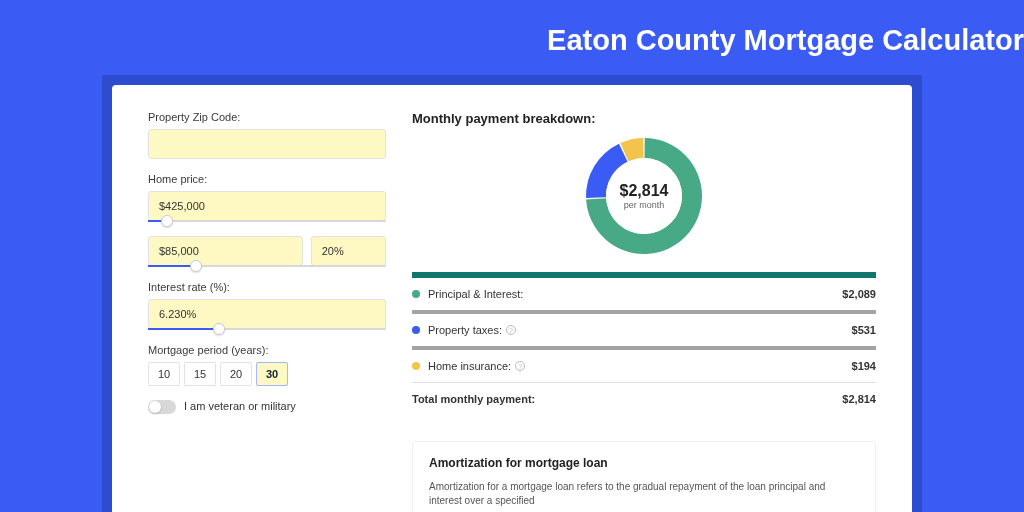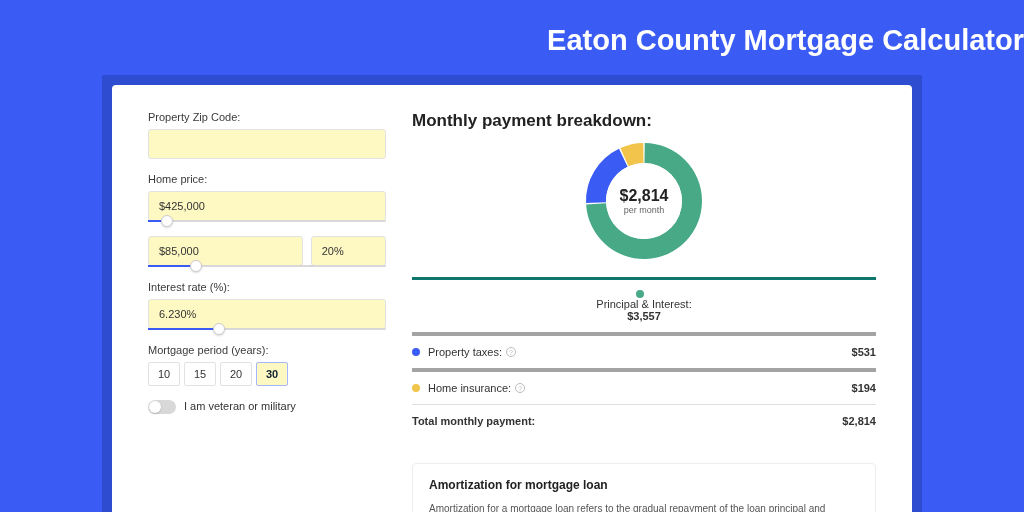--- a/index.html
+++ b/index.html
@@ -18,28 +18,28 @@
   .two-col { display: flex; gap: 8px; }
   .two-col .col-a { flex: 0 0 65%; }
   .two-col .col-b { flex: 1; }
   .period-btns { display: flex; gap: 4px; }
   .period-btn { width: 32px; height: 24px; border: 1px solid #e2e2e2; background: #fff; border-radius: 2px; font-size: 11px; color: #333; display: flex; align-items: center; justify-content: center; cursor: pointer; }
   .period-btn.active { background: #fef9c3; border-color: #a6b7ff; color: #123; font-weight: 600; }
   .toggle-row { display: flex; align-items: flex-start; gap: 8px; margin-top: 12px; }
   .toggle { width: 28px; height: 14px; background: #d8d8d8; border-radius: 7px; position: relative; }
   .toggle::after { content: ""; position: absolute; left: 1px; top: 1px; width: 12px; height: 12px; background: #fff; border-radius: 50%; box-shadow: 0 1px 2px rgba(0,0,0,.2); }
   .toggle-label { font-size: 11px; color: #333; }
-  .r-title { font-size: 17px; font-weight: 700; color: #222; margin-bottom: 10px; }
+  .r-title { font-size: 13px; font-weight: 700; color: #222; margin-bottom: 10px; }
   .donut-wrap { display: flex; justify-content: center; margin: 6px 0 16px; }
   .donut { position: relative; width: 120px; height: 120px; }
   .donut-center { position: absolute; inset: 22px; background: #fff; border-radius: 50%; display: flex; flex-direction: column; align-items: center; justify-content: center; }
   .donut-amount { font-size: 16px; font-weight: 700; color: #222; }
   .donut-sub { font-size: 9px; color: #666; }
   .legend-row { display: flex; align-items: center; padding: 10px 0; border-top: 4px solid #a3a3a3; font-size: 11px; color: #333; }
-  .legend-row:first-of-type { border-top: 3px solid #0f766e; flex-direction: column; }
+  .legend-row:first-of-type { border-top: 6px solid #0f766e; }
   .legend-row.total { font-weight: 700; border-top: 1px solid #e0e0e0; }
   .dot { width: 8px; height: 8px; border-radius: 50%; margin-right: 8px; flex-shrink: 0; }
   .legend-label { flex: 1; display: flex; align-items: center; gap: 4px; }
   .legend-val { font-weight: 600; }
   .help-ic { width: 10px; height: 10px; border: 1px solid #bbb; border-radius: 50%; font-size: 7px; color: #bbb; display: inline-flex; align-items: center; justify-content: center; }
   .amort-box { border: 1px solid #eee; border-radius: 4px; padding: 14px 16px; margin-top: 26px; }
   .amort-title { font-size: 12px; font-weight: 700; color: #222; margin-bottom: 10px; }
   .amort-text { font-size: 10px; color: #555; line-height: 1.4; }
 </style>
 </head>
@@ -119,21 +119,21 @@
           </div>
         </div>
       </div>
 
       <div id="legend">
           <div class="legend-row">
             <span class="dot" style="background: rgb(71, 169, 134);"></span>
             <span class="legend-label">
               <span>Principal &amp; Interest:</span>
             </span>
-            <span class="legend-val">$3,557</span>
+            <span class="legend-val">$2,089</span>
           </div>
           <div class="legend-row">
             <span class="dot" style="background: rgb(58, 92, 244);"></span>
             <span class="legend-label">
               <span>Property taxes:</span>
               <span class="help-ic">?</span>
             </span>
             <span class="legend-val">$531</span>
           </div>
           <div class="legend-row">

